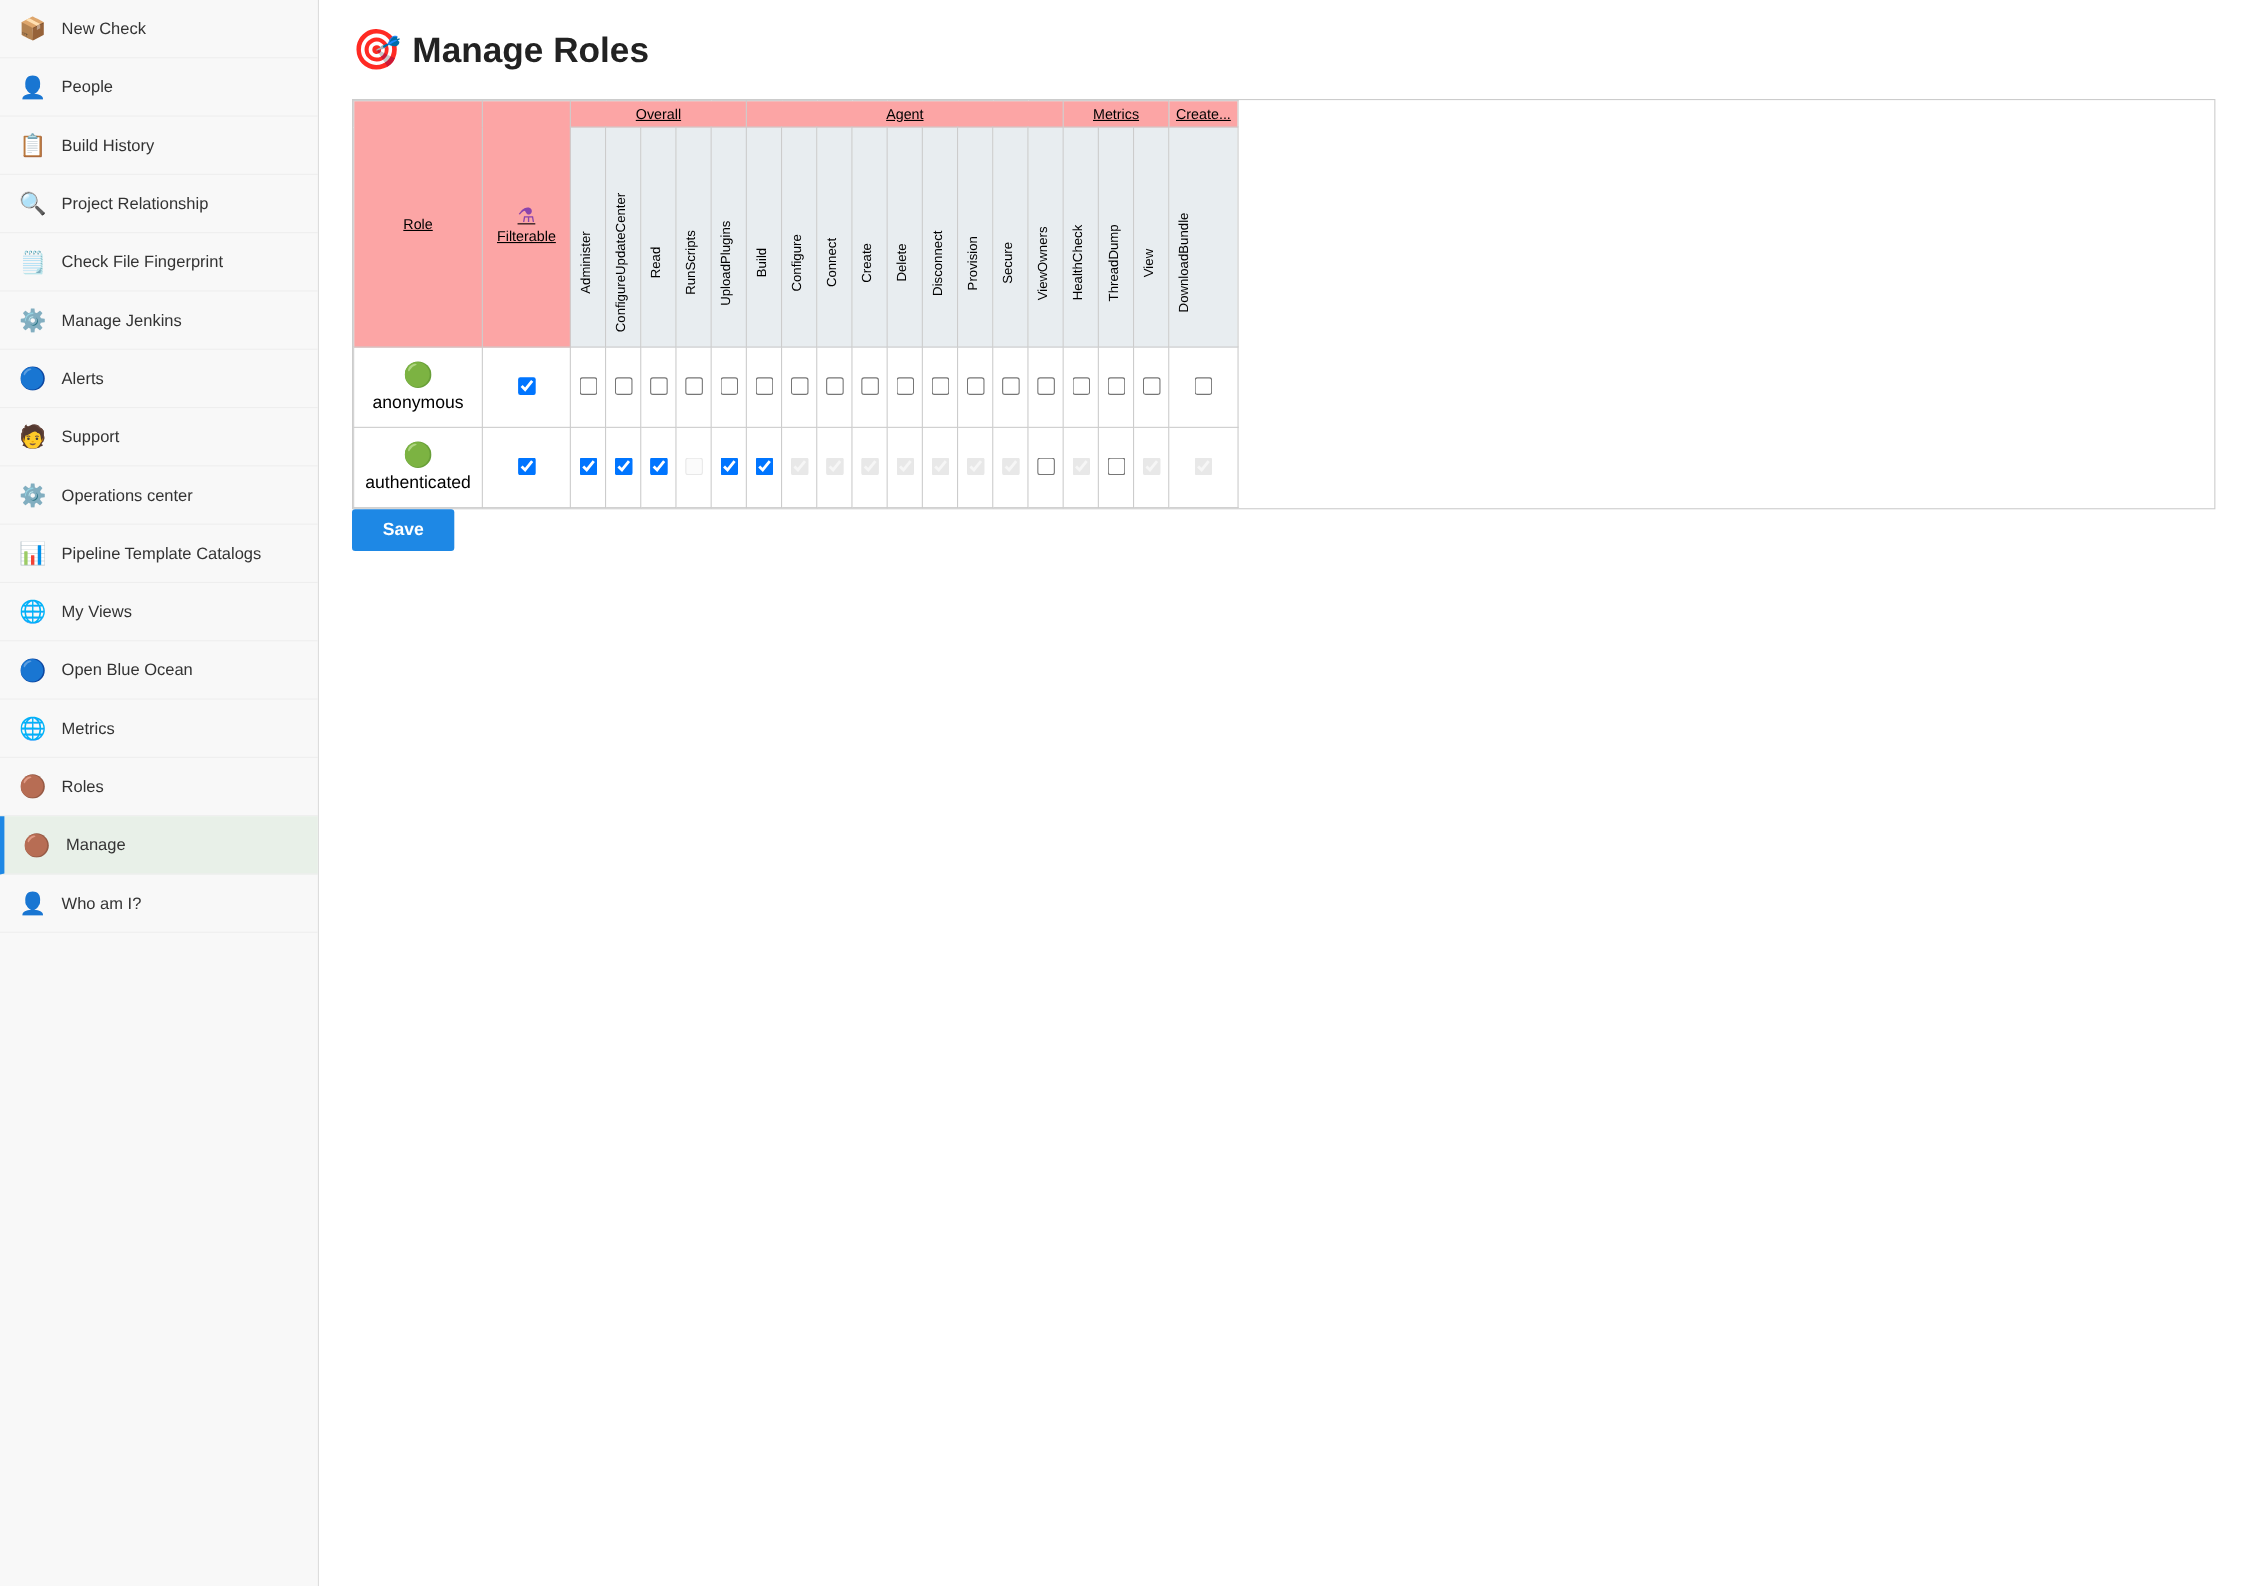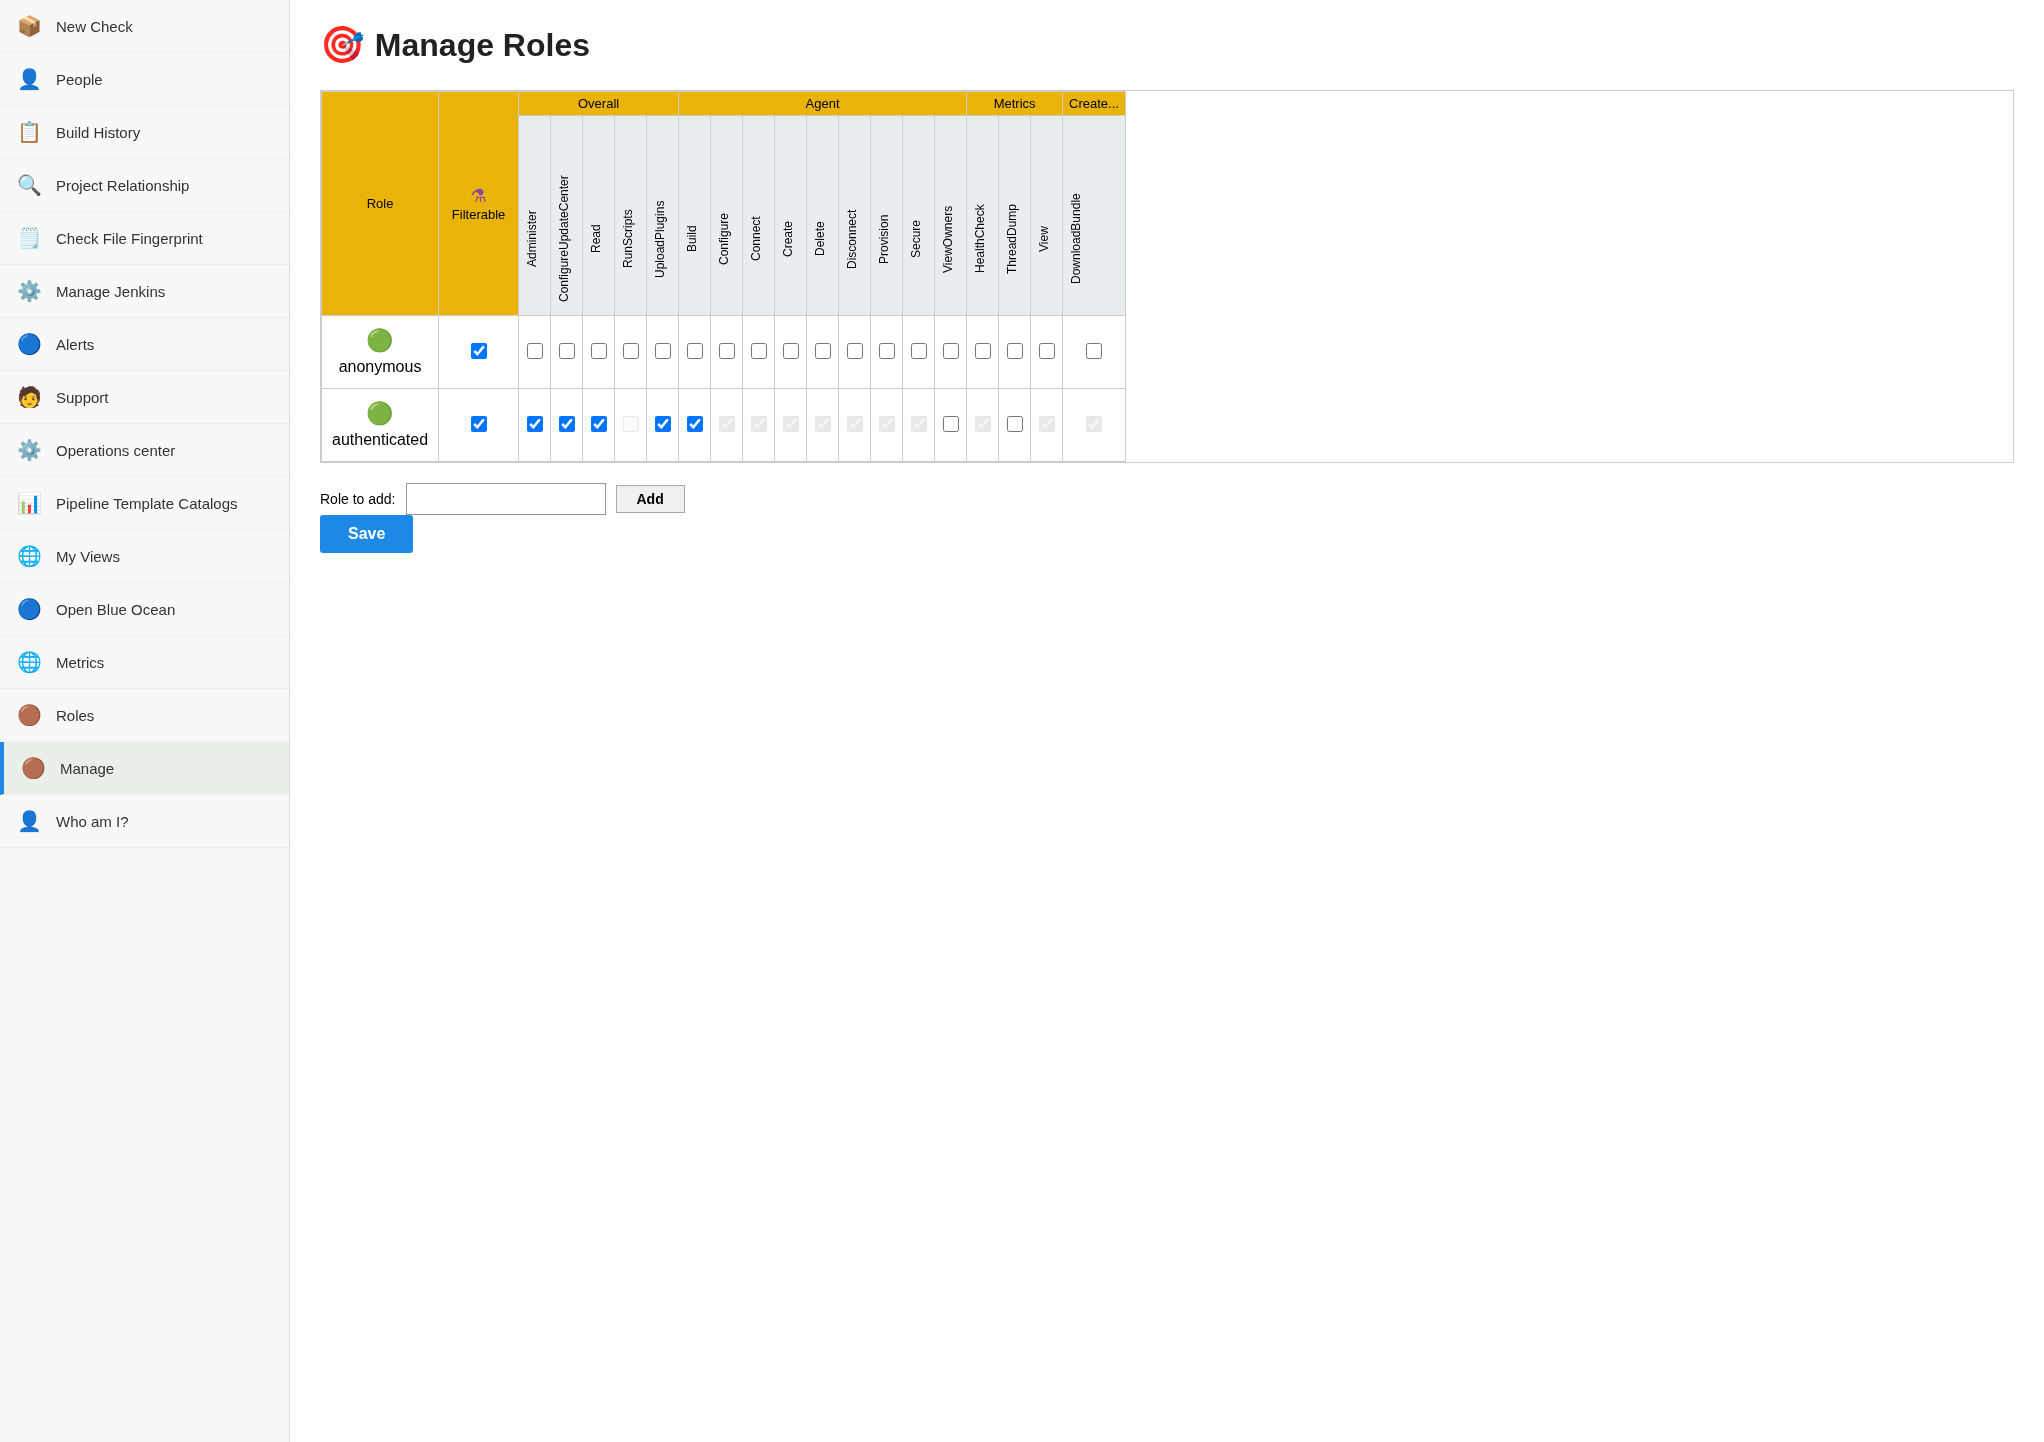--- a/index.html
+++ b/index.html
@@ -73,21 +73,21 @@
       padding: 4px 6px;
       text-align: center;
       vertical-align: middle;
       font-size: 13px;
     }
     th { background: #e8edf0; font-weight: normal; }
 
     .col-role { min-width: 100px; background: #e8edf0; }
     .col-filterable { min-width: 80px; background: #e8edf0; }
 
-    .group-header { background: #eab308; font-size: 13px; }
+    .group-header { background: #fca5a5; font-size: 13px; text-decoration: underline; }
 
     .rotated-header {
       height: 200px;
       min-width: 32px;
       max-width: 40px;
       vertical-align: bottom;
       padding-bottom: 6px;
       background: #e8edf0;
     }
     .rotated-header div {
@@ -371,20 +371,15 @@
             <td><input type="checkbox" style=""></td>
             <td><input type="checkbox" disabled="" class="cb-disabled" checked="" style=""></td>
             <td><input type="checkbox" style=""></td>
             <td><input type="checkbox" disabled="" class="cb-disabled" checked="" style=""></td>
             <td><input type="checkbox" disabled="" class="cb-disabled" checked="" style=""></td>
           </tr>
         </tbody>
     </table>
   </div>
 
-  <div class="role-add-row">
-    <label>Role to add:</label>
-    <input type="text" style="">
-    <button class="add-btn">Add</button>
-  </div>
 
   <button class="save-btn">Save</button>
 </div>
 
 </body></html>

